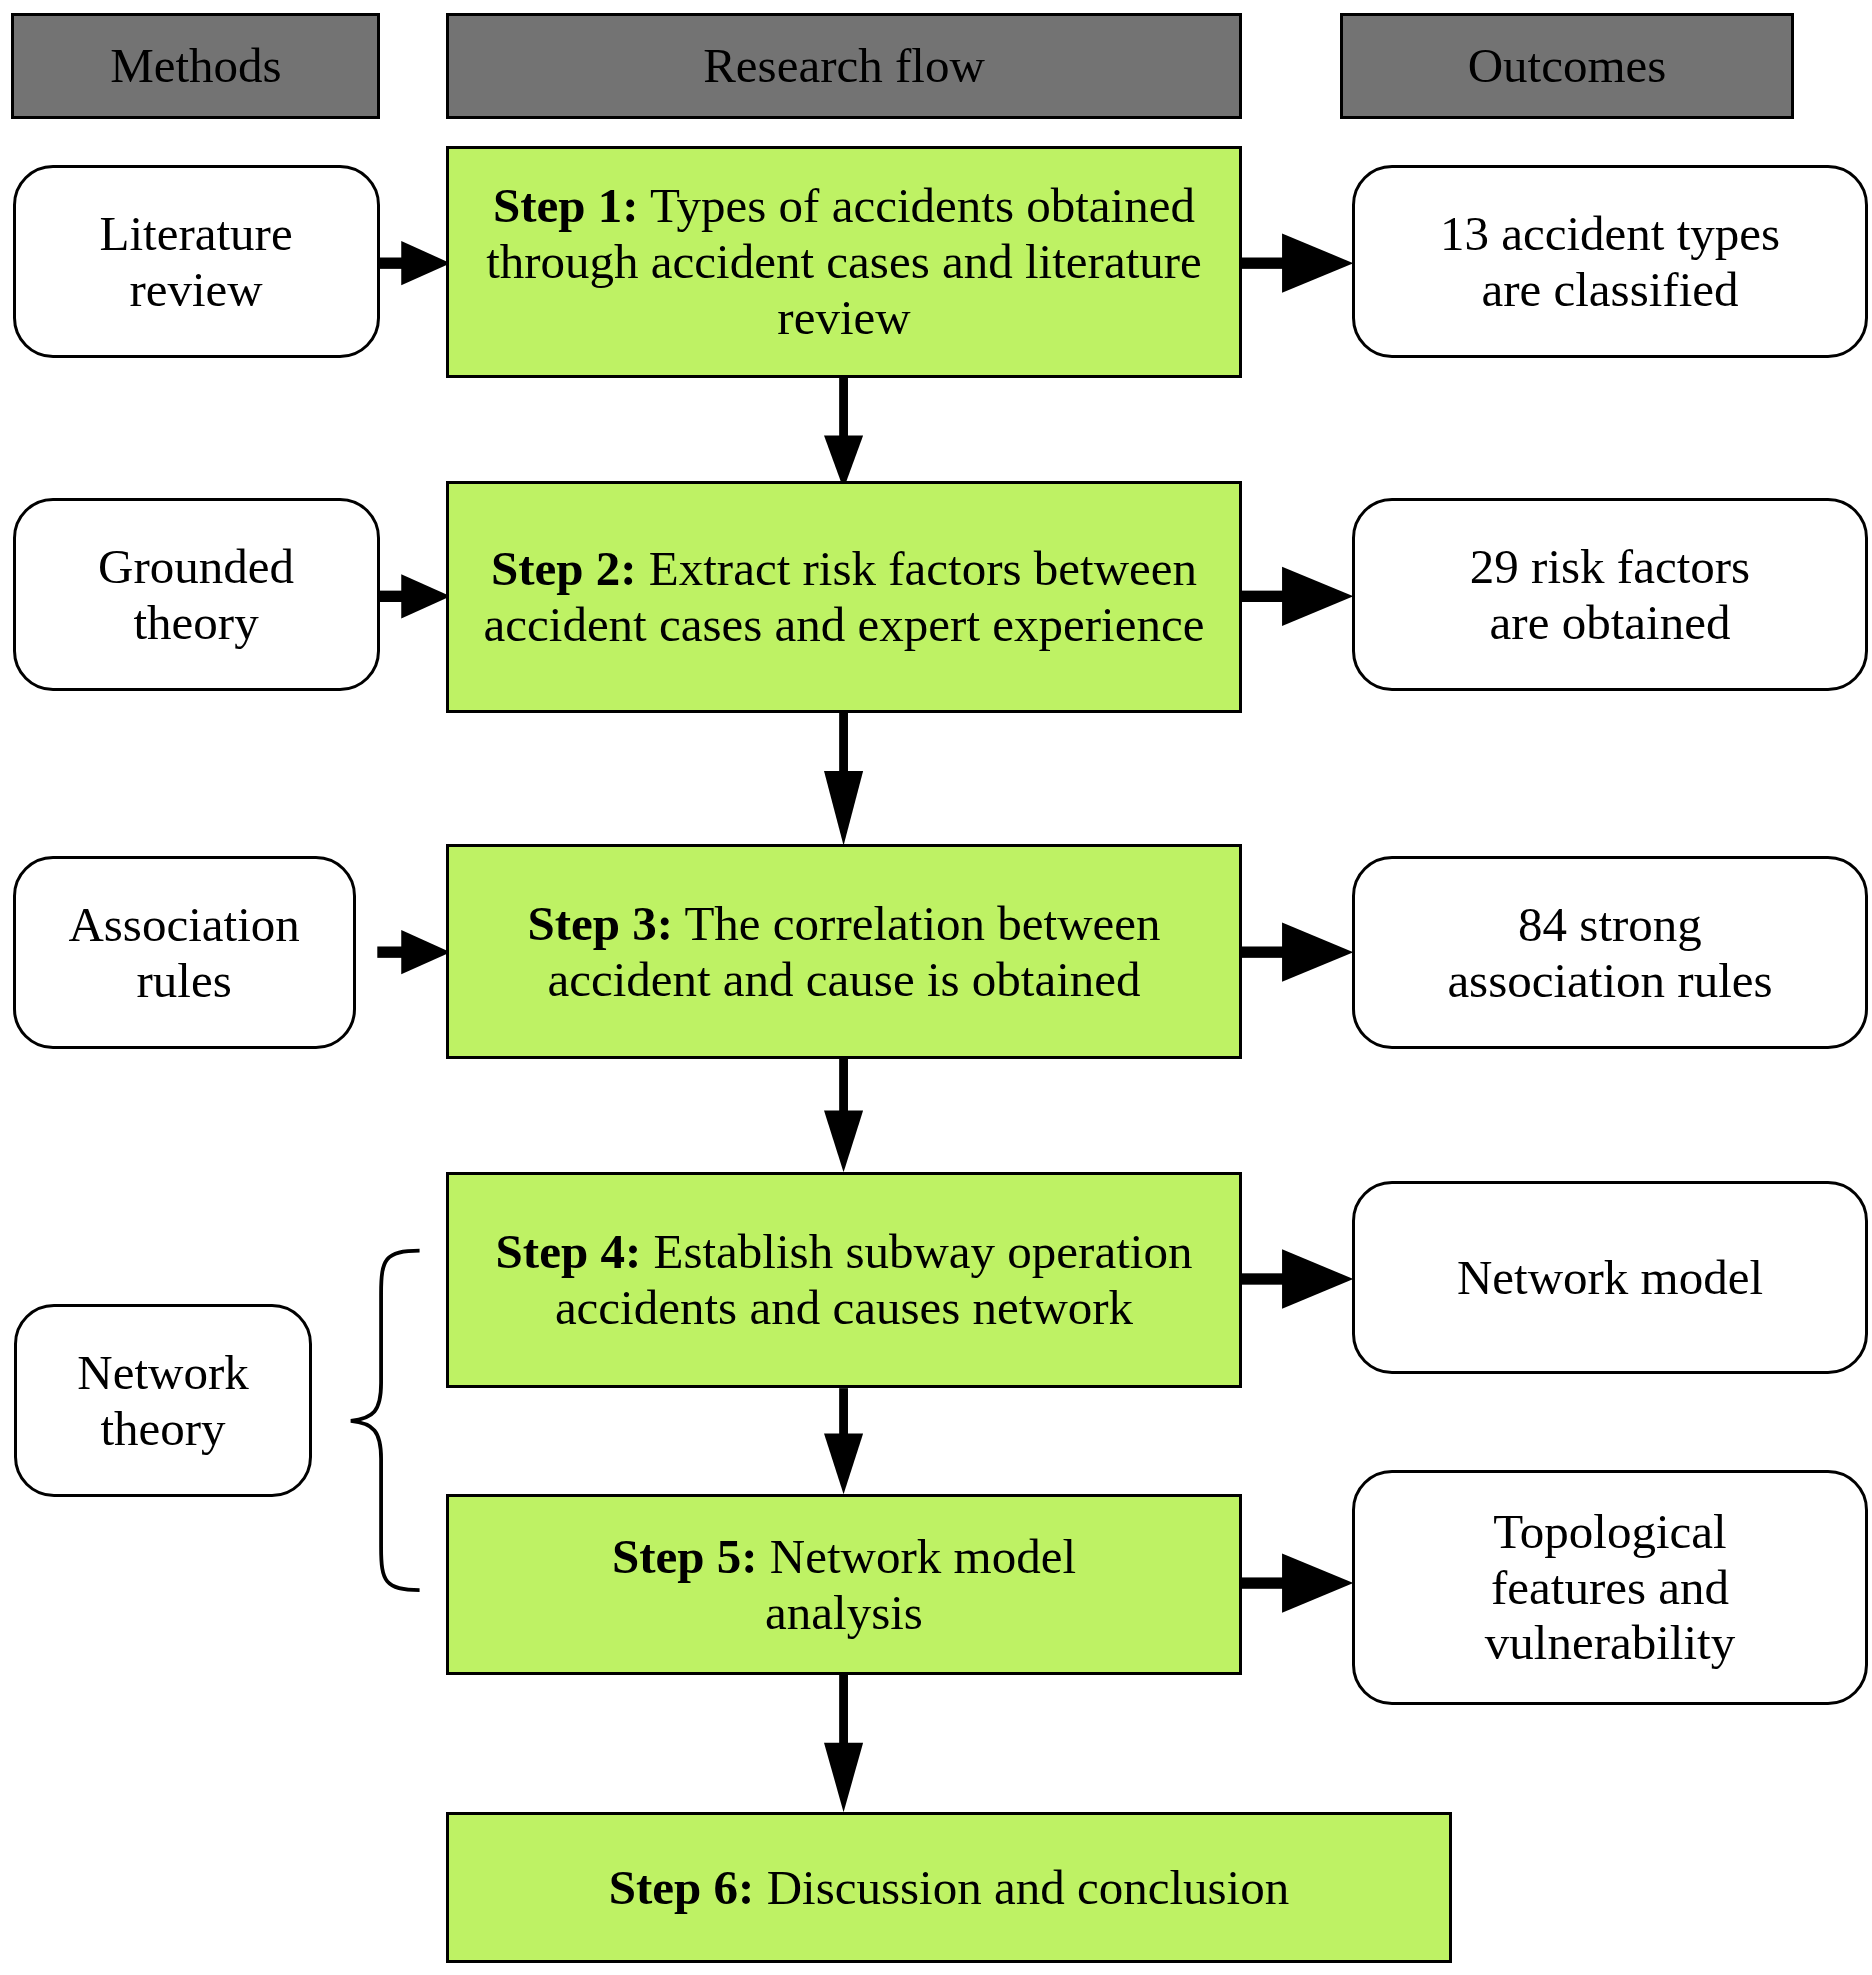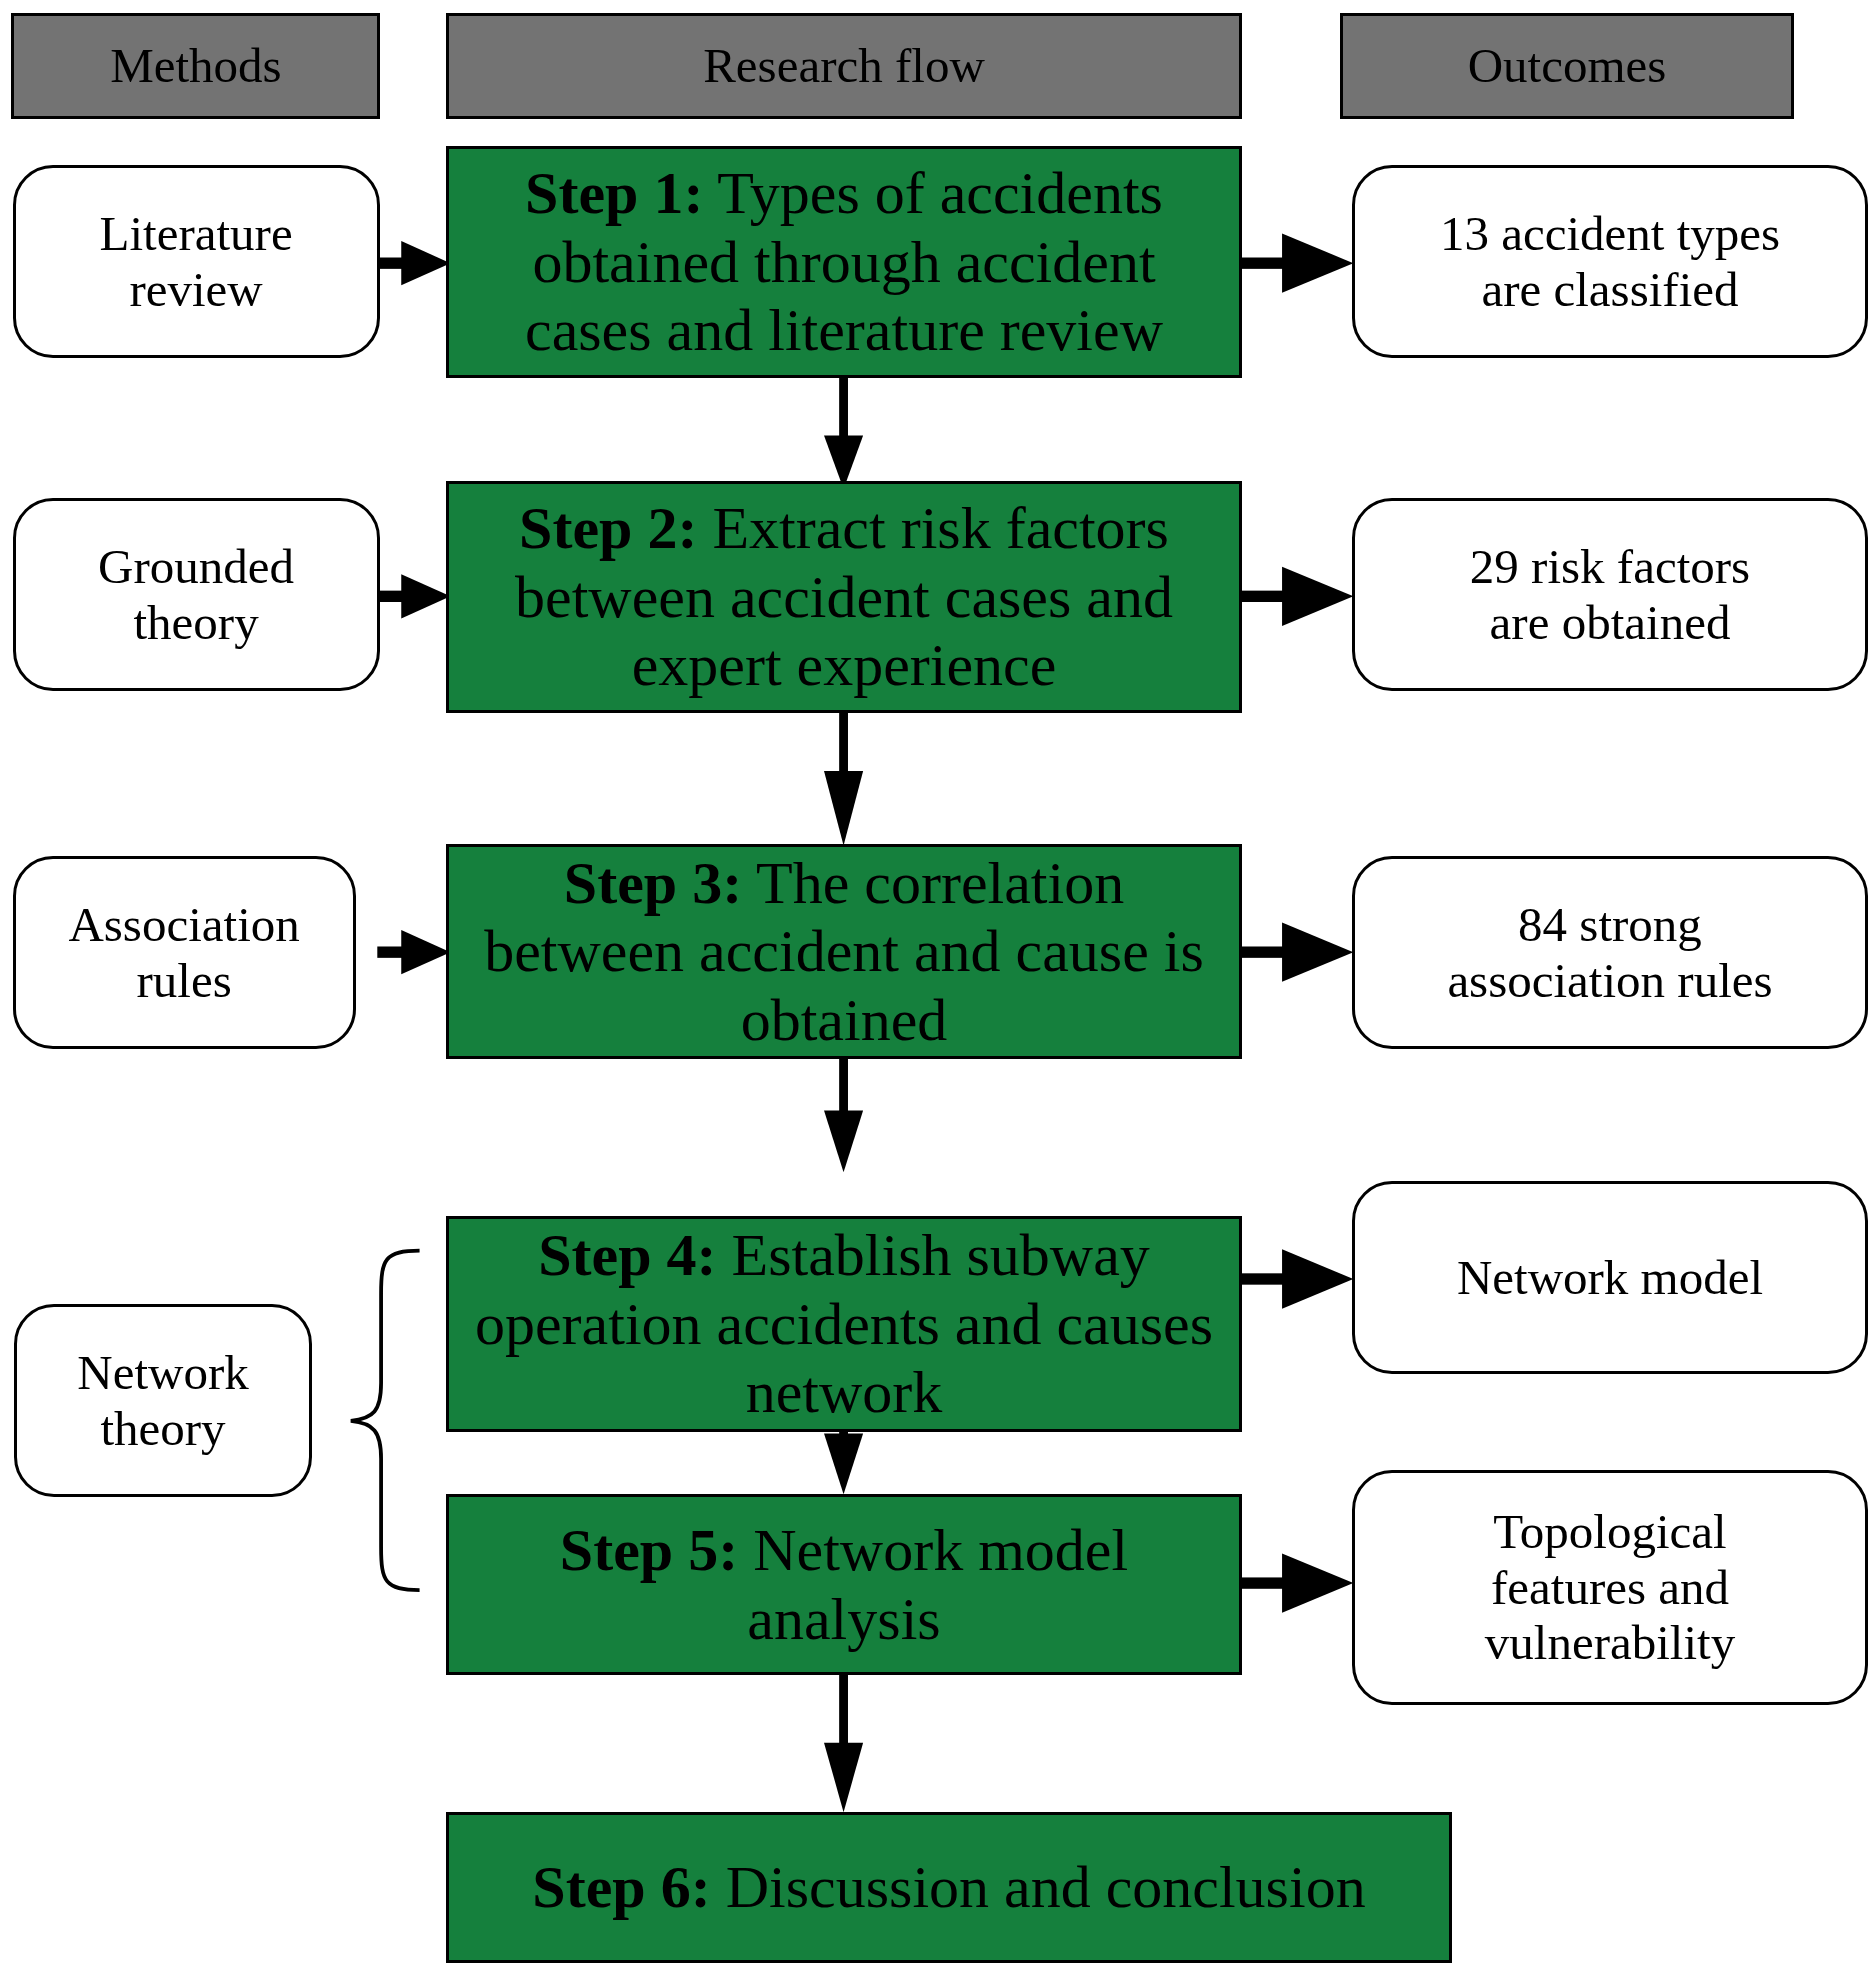--- a/index.html
+++ b/index.html
@@ -32,23 +32,23 @@
     text-align: center;
     color: #000000;
     line-height: 1.14;
   }
   .header-box {
     background: #737373;
     border: 3.2px solid #000000;
     font-size: 49px;
   }
   .rect-box {
-    background: #15803d;
+    background: #bef264;
     border: 3.2px solid #000000;
-    font-size: 60px;
+    font-size: 49px;
     padding: 3.8px 16.4px;
   }
   .round-box {
     background: #ffffff;
     border: 3.2px solid #000000;
     border-radius: 40px;
     font-size: 49px;
     padding: 3.8px 11.4px;
   }
   .step-label {
@@ -174,21 +174,21 @@
       <span class="step-label">Step 2:</span><span class="txt"> Extract risk factors between accident cases and expert experience</span>
     </div>
   </div>
 
   <div class="node rect-box" style="left:446px; top:844px; width:796px; height:215px;">
     <div>
       <span class="step-label">Step 3:</span><span class="txt"> The correlation between accident and cause is obtained</span>
     </div>
   </div>
 
-  <div class="node rect-box" style="left:446px; top:1172px; width:796px; height:216px;margin-top:44px;">
+  <div class="node rect-box" style="left:446px; top:1172px; width:796px; height:216px;">
     <div>
       <span class="step-label">Step 4:</span><span class="txt"> Establish subway operation accidents and causes network</span>
     </div>
   </div>
 
   <div class="node rect-box" style="left:446px; top:1494px; width:796px; height:181px;">
     <div style="max-width:631px;">
       <span class="step-label">Step 5:</span><span class="txt"> Network model analysis</span>
     </div>
   </div>

